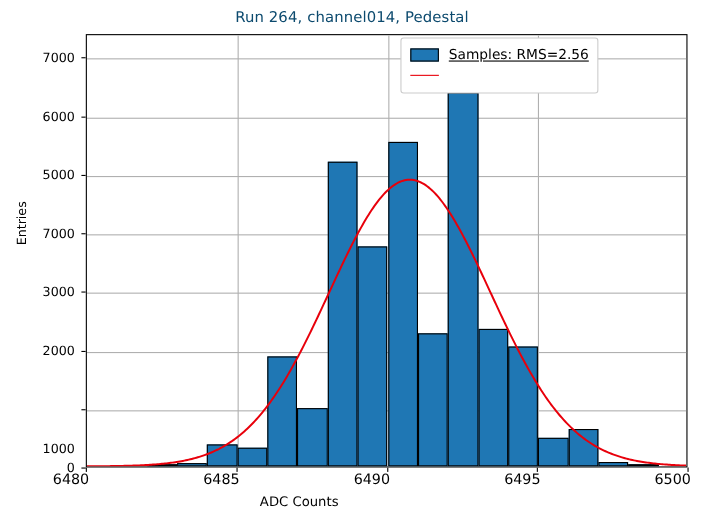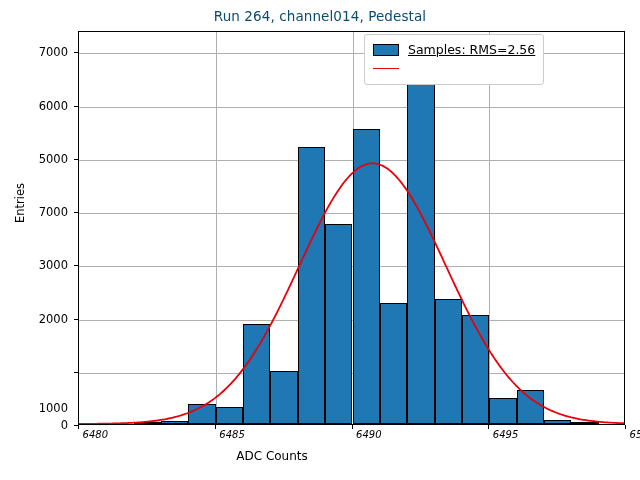--- a/index.html
+++ b/index.html
@@ -21,21 +21,21 @@
   .gridline-v{top:0;height:100%;width:1px;}
 
   
   #title{
     position:absolute;left:0;top:8px;width:640px;
     text-align:center;font-size:13.5px;color:#0c4a6e;
     letter-spacing:0.1px;
   }
   .ylab-wrap{position:absolute;left:0;width:68px;text-align:right;font-size:11.5px;color:#000;}
   .ytick-mark{position:absolute;left:74px;width:4px;height:1px;background:#000;}
-  .xlab-wrap{position:absolute;top:429px;width:60px;margin-left:-30px;text-align:right;font-size:10px;color:#000;font-style:italic;}
+  .xlab-wrap{position:absolute;top:429px;width:60px;margin-left:-30px;text-align:left;font-size:13px;color:#000;}
   .xtick-mark{position:absolute;top:425px;width:1px;height:4px;background:#000;}
 
   #ylabel{
     position:absolute;
     left:-160px; top:196px;
     width:360px;
     transform:rotate(-90deg);
     transform-origin:center center;
     text-align:center;
     font-size:11.5px;color:#000;

